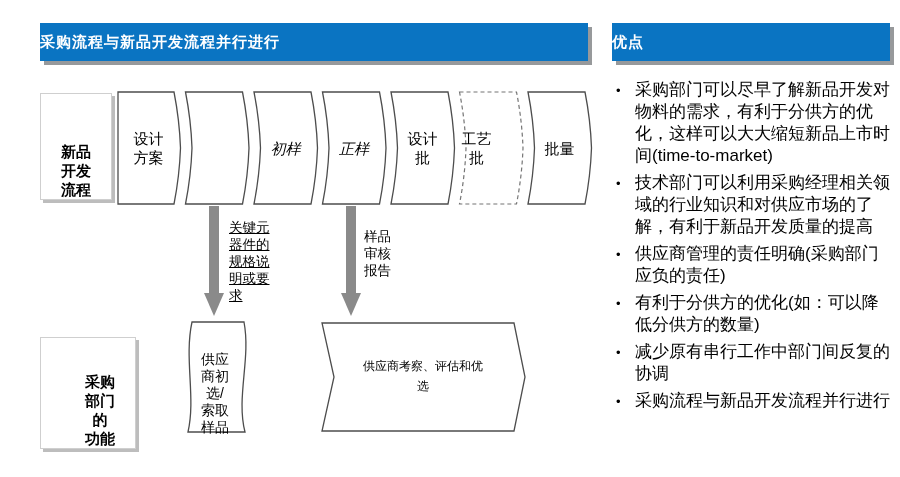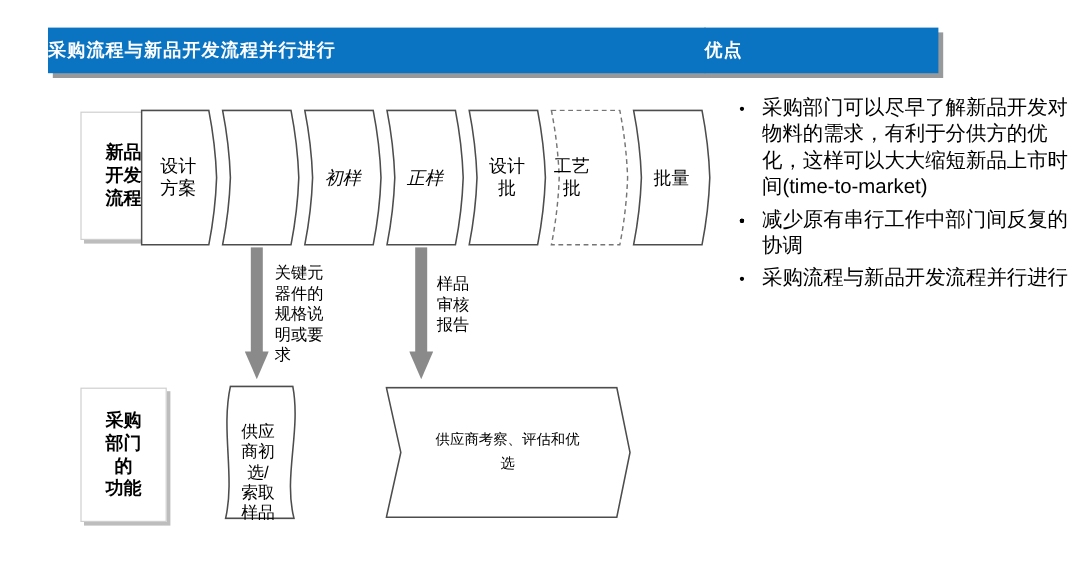--- a/index.html
+++ b/index.html
@@ -7,45 +7,45 @@
     position:relative; width:900px; height:477px; background:#ffffff;
     font-family:"Liberation Sans", sans-serif; color:#000; overflow:hidden;
   }
   .banner {
     position:absolute; top:23px; height:38px;
     background:#0a74c2; color:#ffffff; font-weight:bold; font-size:15px;
     display:flex; align-items:center; justify-content:flex-start;
     box-shadow:4px 4px 0 #97999b; letter-spacing:1px;
   }
   .banner.main { left:40px; width:548px; }
-  .banner.adv  { left:587px; width:195px; }
+  .banner.adv  { left:612px; width:278px; }
   .label-box {
     position:absolute; left:40px; width:70px; background:#ffffff;
     border:1px solid #cfcfcf; box-shadow:3px 3px 0 #bdbdbd;
-    display:flex; align-items:center; justify-content:center; text-align:center;
-    font-weight:bold; font-size:15px; line-height:19px; white-space:pre-line;margin-left:27px;
+    display:flex; align-items:flex-end; justify-content:center; text-align:center;
+    font-weight:bold; font-size:15px; line-height:19px; white-space:pre-line;
   }
   .label-box.dev { top:93px; height:105px; }
-  .label-box.pur { top:323px; height:110px; }
+  .label-box.pur { top:337px; height:110px;padding-left:24px; }
   .svg-abs { position:absolute; }
   .step-text {
     position:absolute; top:91px; height:114px; width:51px;
     display:flex; align-items:center; justify-content:center; text-align:center;
     font-size:15px; line-height:19px; white-space:pre-line;
   }
   .shape-text {
     position:absolute; display:flex; align-items:center; justify-content:center;
     text-align:center; white-space:pre-line;
   }
   .shape-text.supplier { left:186px; top:323px; width:58px; height:140px; font-size:14px; line-height:17px; }
   .shape-text.eval     { left:334px; top:322px; width:178px; height:108px; font-size:12px; line-height:20px; }
   .arrow-note {
     position:absolute; font-size:13.5px; line-height:17px; white-space:pre-line;
   }
-  .arrow-note.n1 { left:229px; top:219px; }
+  .arrow-note.n1 { left:229px; top:219px;text-decoration:underline; }
   .arrow-note.n2 { left:364px; top:228px; }
   .bullets { position:absolute; left:612px; top:79px; width:281px; }
   .bullet-item { position:relative; padding-left:23px; font-size:17px; line-height:22px; margin-bottom:5px; }
   .bullet-item .dot { position:absolute; left:4px; top:1px; font-size:13px; }
   .shape-path { fill:#ffffff; stroke:#4d4d4d; stroke-width:1.3; }
   .shape-path.dashed { stroke:#757575; stroke-width:1.2; stroke-dasharray:4,3; }
   .arrow-fill { fill:#8a8a8a; }
 </style>
 </head>
 <body>
@@ -124,26 +124,29 @@
   <div class="shape-text eval">供应商考察、评估和优
 选</div>
 
   <div class="bullets">
     <div class="bullet-item">
       <span class="dot">•</span>
       <span>采购部门可以尽早了解新品开发对物料的需求，有利于分供方的优化，这样可以大大缩短新品上市时间(time-to-market)</span>
     </div>
     <div class="bullet-item">
       <span class="dot">•</span>
+      <span>技术部门可以利用采购经理相关领域的行业知识和对供应市场的了解，有利于新品开发质量的提高</span>
     </div>
     <div class="bullet-item">
       <span class="dot">•</span>
+      <span>供应商管理的责任明确(采购部门应负的责任)</span>
     </div>
     <div class="bullet-item">
       <span class="dot">•</span>
+      <span>有利于分供方的优化(如：可以降低分供方的数量)</span>
     </div>
     <div class="bullet-item">
       <span class="dot">•</span>
       <span>减少原有串行工作中部门间反复的协调</span>
     </div>
     <div class="bullet-item">
       <span class="dot">•</span>
       <span>采购流程与新品开发流程并行进行</span>
     </div>
   </div>

